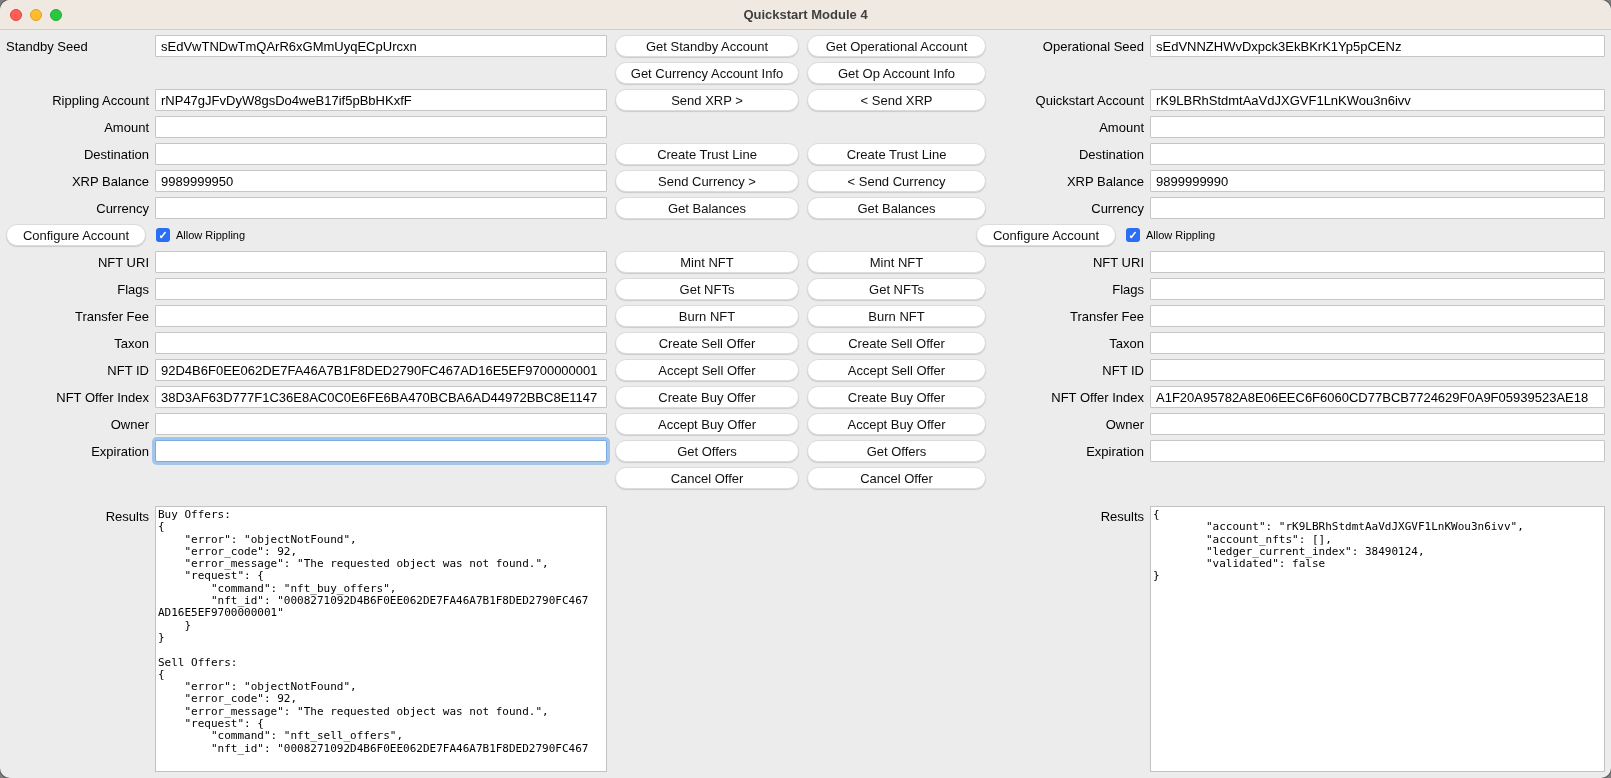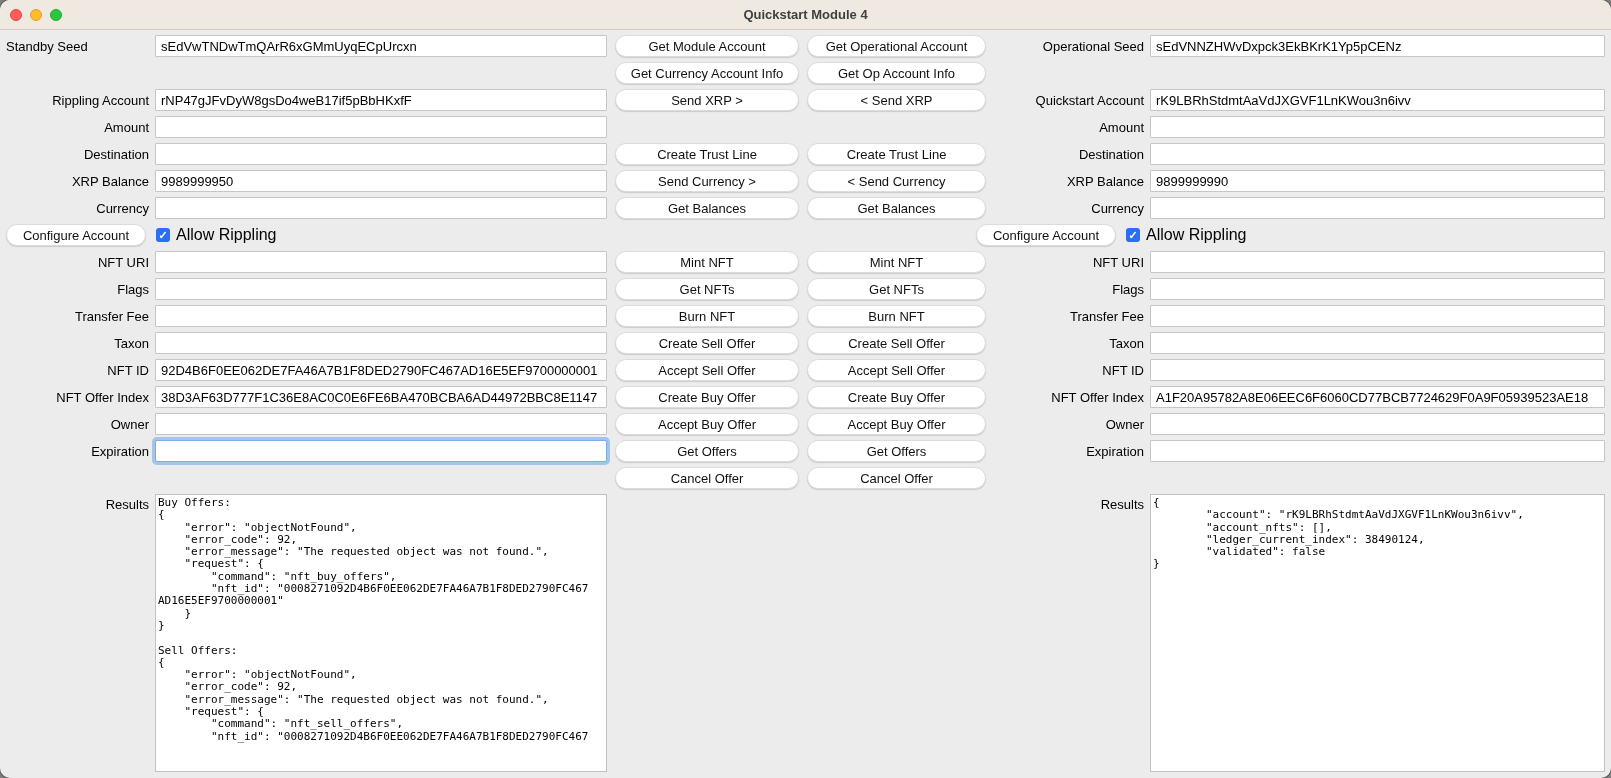--- a/index.html
+++ b/index.html
@@ -10,41 +10,41 @@
   .title { font-size:13px; font-weight:bold; color:#3f3f3f; }
   .lights { position:absolute; left:10px; top:9px; display:flex; gap:8px; }
   .light { width:12px; height:12px; border-radius:50%; box-sizing:border-box; }
   .light.red    { background:#ff5f57; border:1px solid #e0443e; }
   .light.yellow { background:#febc2e; border:1px solid #dea123; }
   .light.green  { background:#28c840; border:1px solid #24a732; }
 
   .grid { display:grid; grid-template-columns:601px 184px 179px 611px;
           grid-template-rows:repeat(17,22px) 278px; gap:5px 8px; padding:5px 6px 6px; }
   .cell { display:flex; align-items:center; min-width:0; }
-  .cell.top { align-items:flex-start; }
+  .cell.top { align-items:flex-start;margin-top:12px; }
   .lbl { font-size:13px; color:#000; text-align:right; flex:none; white-space:nowrap; }
   .a .lbl { width:143px; margin-right:6px; }
   .d .lbl { width:150px; margin-right:6px; }
   .lbl.left { text-align:left; }
   .cell.top .lbl { margin-top:3px; }
 
   input.field { flex:1; height:22px; box-sizing:border-box; border:1px solid #c6c6c6; border-radius:1px;
                 background:#fff; font:13px "Liberation Sans",sans-serif; color:#000; padding:0 5px;
                 outline:none; min-width:0; }
   input.field.focused { border:1px solid #79abe8; border-radius:2px;
                         box-shadow:0 0 0 3px rgba(125,175,235,.65); }
 
   button.mac { width:100%; height:22px; padding:0; border-radius:11px; border:1px solid #dcdcdc;
                background:#fff; font:13px "Liberation Sans",sans-serif; color:#111;
                box-shadow:0 1px 1px rgba(0,0,0,.14); cursor:default; }
   button.mac.cfg { width:140px; flex:none; }
 
   .chk { width:14px; height:14px; border-radius:3px; background:#2a6ef5; color:#fff; font-size:11px;
          font-weight:bold; line-height:14px; text-align:center; flex:none; margin:0 6px 0 10px; }
-  .chk-lbl { font-size:16px; color:#000; }
+  .chk-lbl { font-size:11px; color:#000; }
 
   .results-box { flex:1; align-self:stretch; box-sizing:border-box; background:#fff; border:1px solid #c2c2c2;
                  font:11px/12.3px "DejaVu Sans Mono",monospace; color:#000; white-space:pre;
                  overflow:hidden; padding:2px 0 0 2px; min-width:0; }
 </style>
 </head>
 <body>
 
 <div class="window">
   <div class="titlebar">
@@ -56,21 +56,21 @@
     <span class="title">Quickstart Module 4</span>
   </div>
 
   <div class="grid">
 
     <div class="cell a" style="grid-area:1/1">
       <span class="lbl left">Standby Seed</span>
       <input class="field" value="sEdVwTNDwTmQArR6xGMmUyqECpUrcxn" style="">
     </div>
     <div class="cell" style="grid-area:1/2">
-        <button class="mac">Get Module Account</button>
+        <button class="mac">Get Standby Account</button>
       </div>
     <div class="cell" style="grid-area:1/3">
         <button class="mac">Get Operational Account</button>
       </div>
     <div class="cell d" style="grid-area:1/4">
       <span class="lbl">Operational Seed</span>
       <input class="field" value="sEdVNNZHWvDxpck3EkBKrK1Yp5pCENz" style="">
     </div>
 
     <div class="cell" style="grid-area:2/2">

